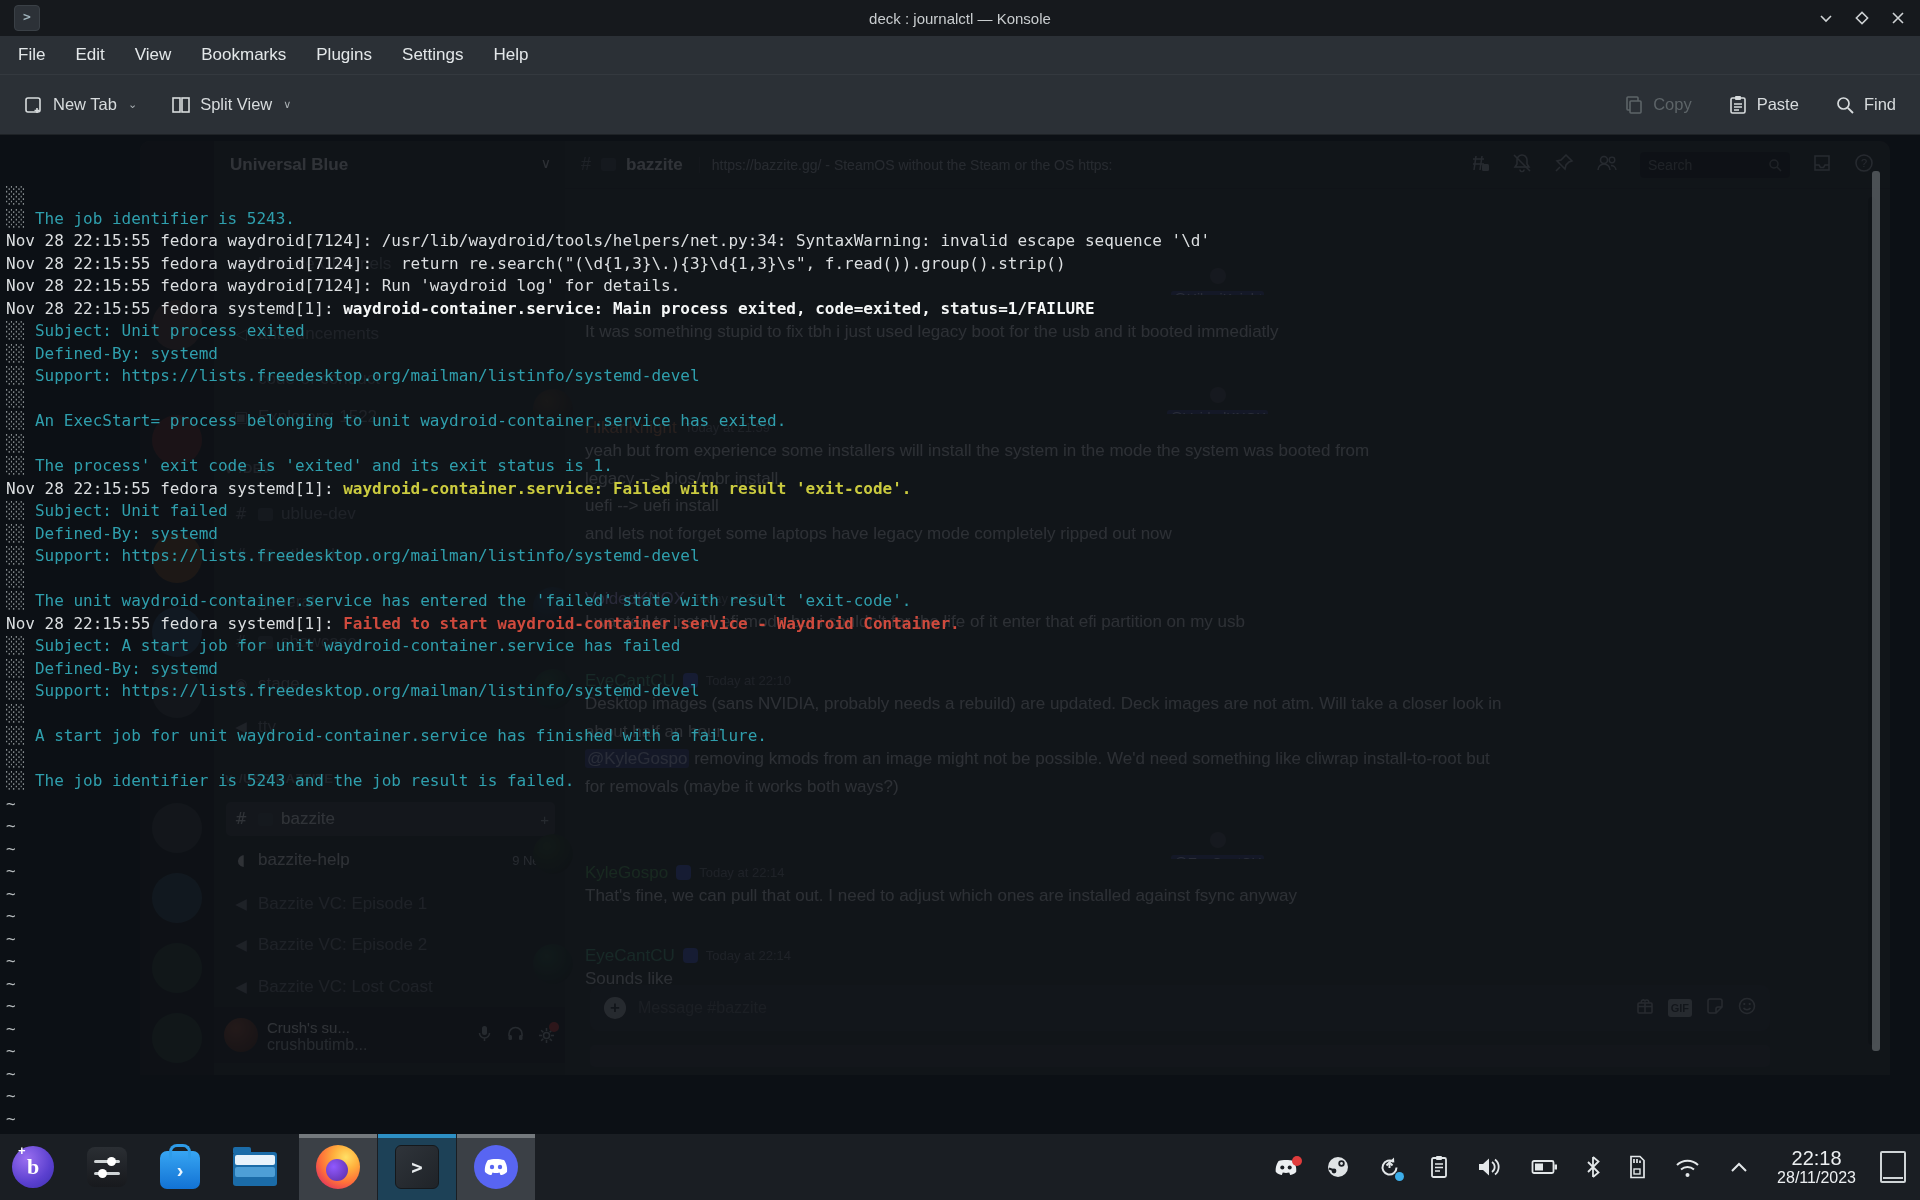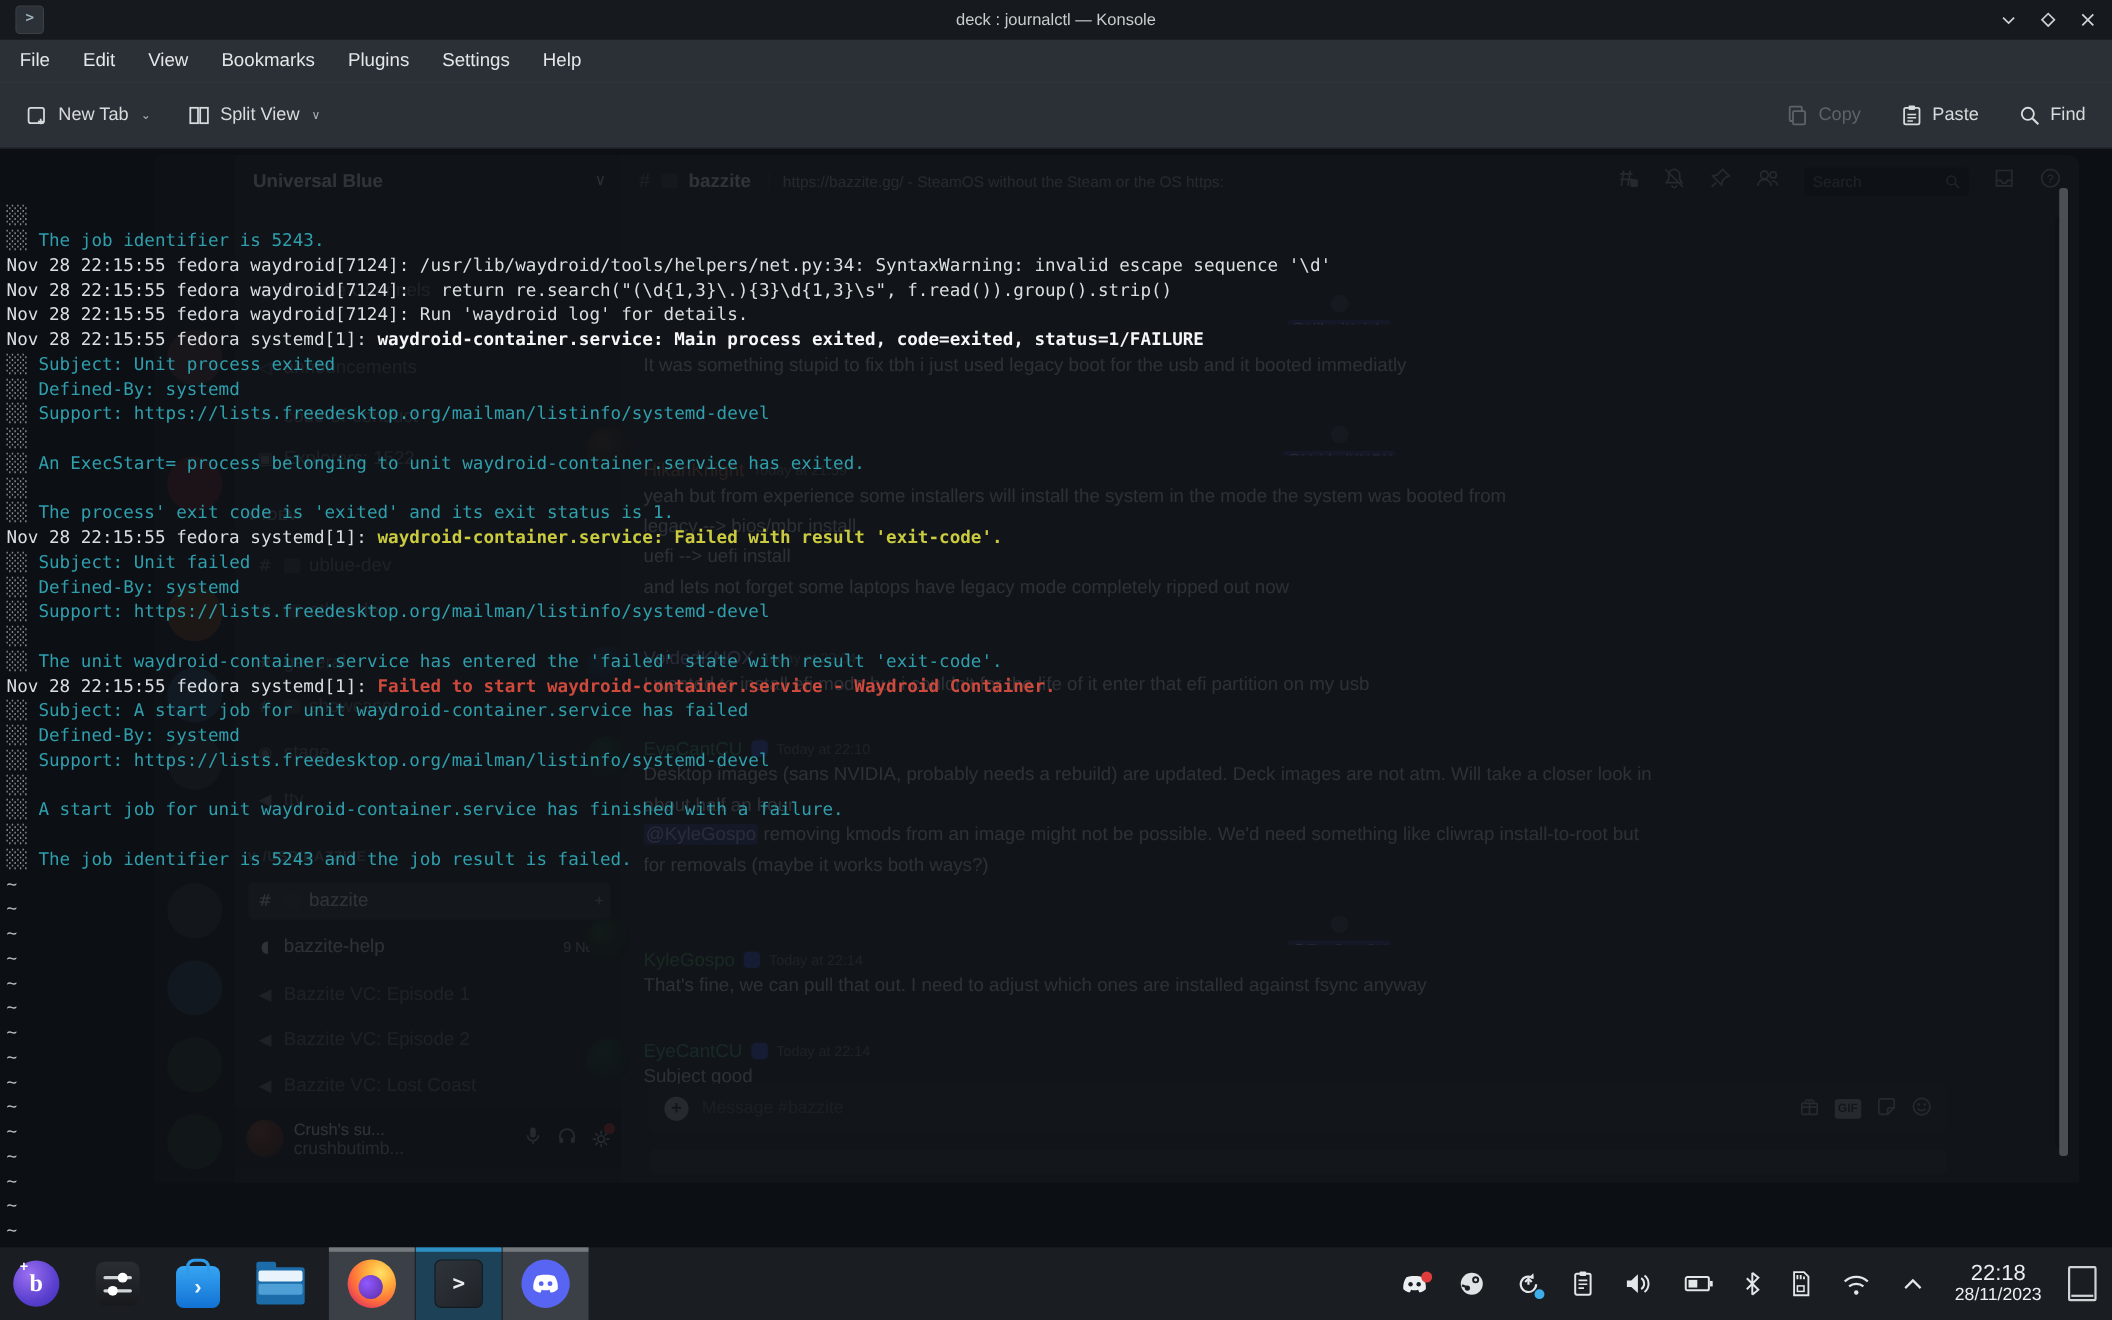--- a/index.html
+++ b/index.html
@@ -464,21 +464,21 @@
               </div>
               <div class="dline"><span>That's fine, we can pull that out. I need to adjust which ones are installed against fsync anyway</span></div>
             </div>
             <div class="dgroup" style="top: 753px;">
               <div class="dgav" style="background: radial-gradient(circle at 35% 30%, rgb(46, 85, 64), rgb(28, 29, 33));"></div>
               <div class="dauthrow">
                 <span class="dauthor" style="color: rgb(86, 178, 138);">EyeCantCU</span>
                 <span class="dbadge"></span>
                 <span class="dtime">Today at 22:14</span>
               </div>
-              <div class="dline"><span>Subject good</span></div>
+              <div class="dline"><span>Sounds like</span></div>
             </div>
           </div>
 
         <div class="dinput">
           <span class="dplus">+</span>
           <span class="dphold">
               <span>Message #bazzite</span>
             </span>
           <div class="dinicons">
             <span><svg width="18" height="18" viewBox="0 0 18 18">

